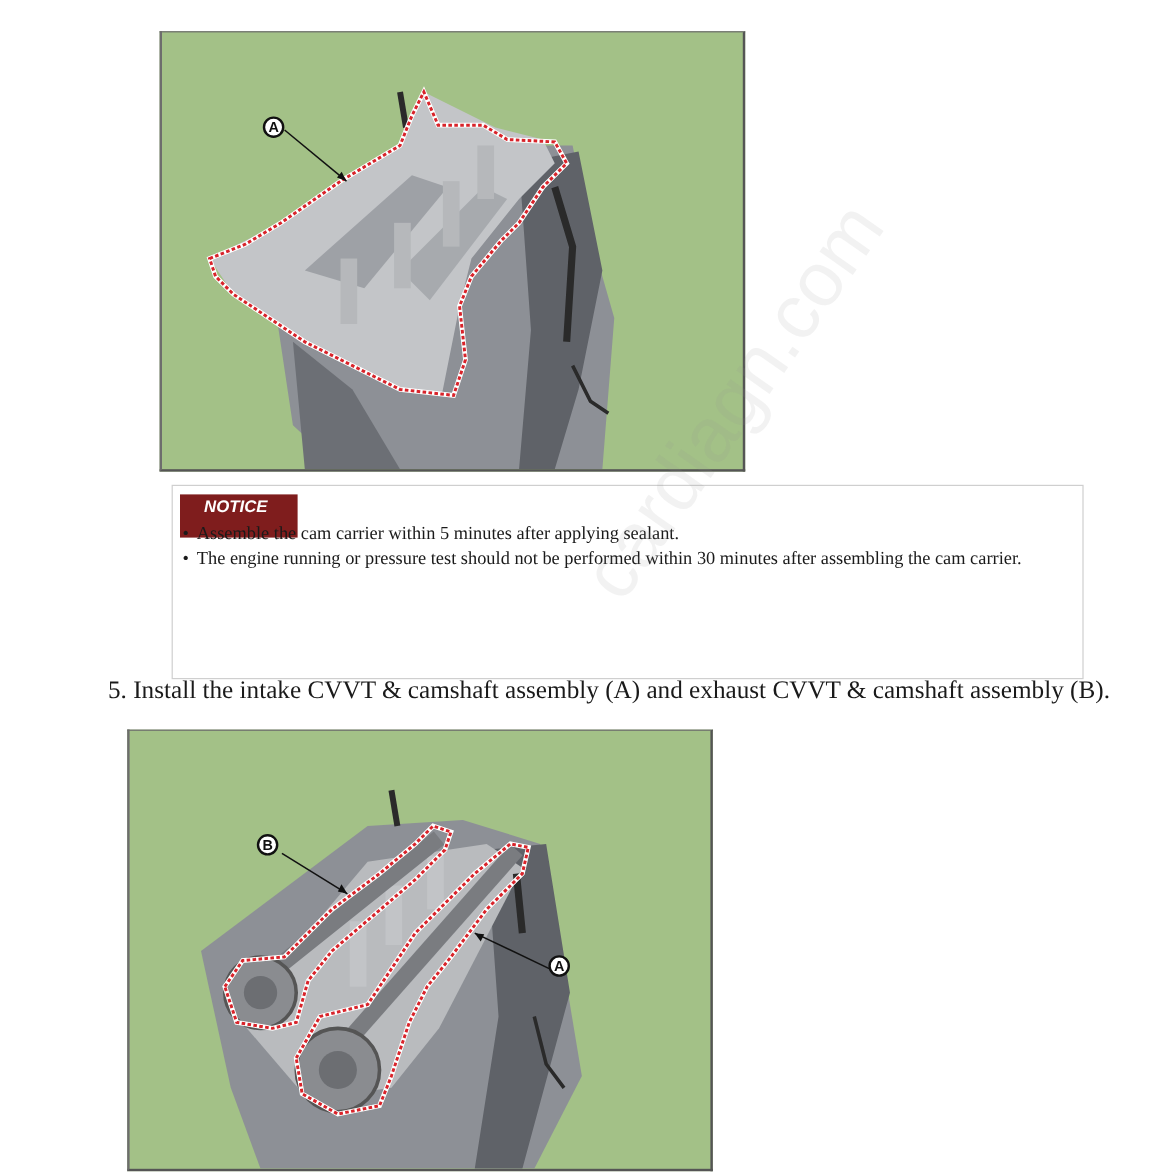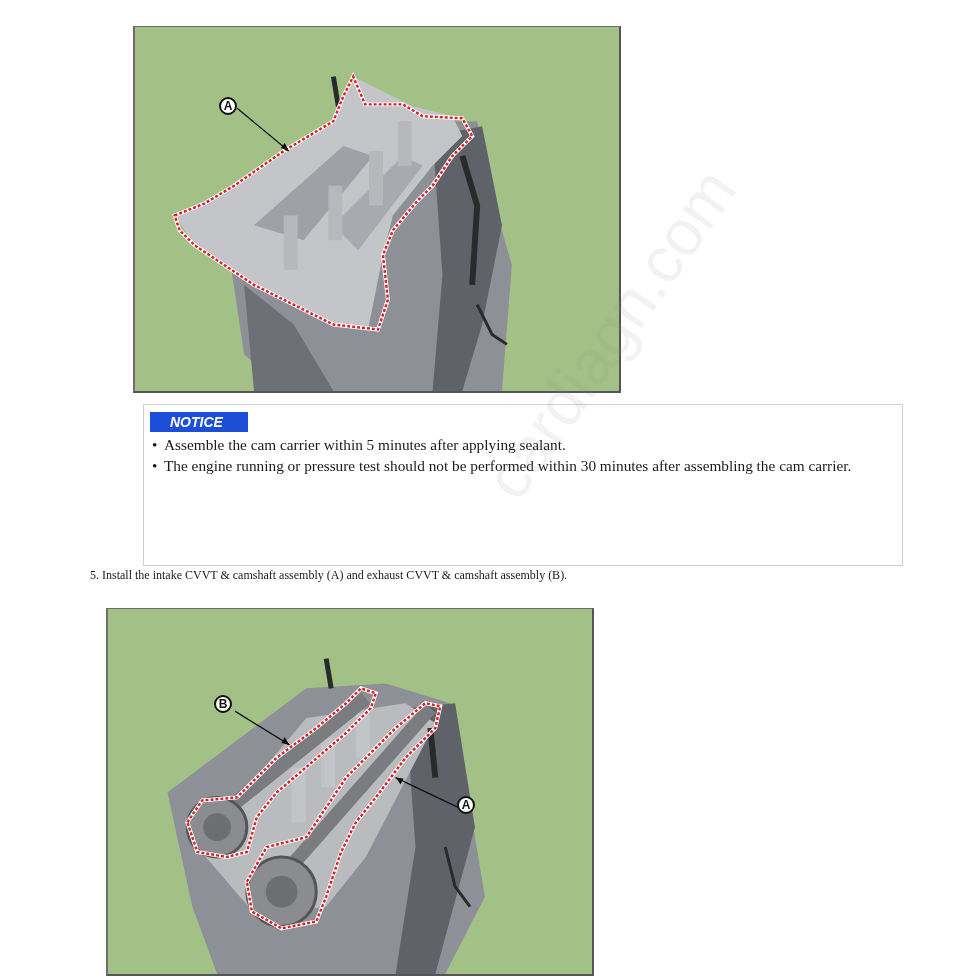--- a/index.html
+++ b/index.html
@@ -13,31 +13,31 @@
   #fig2 { left: 106px; top: 608px; width: 488px; height: 368px; }
   .figure svg { position: absolute; left: 0; top: 0; width: 100%; height: 100%; }
 
   .callout { position: absolute; width: 18px; height: 18px; border-radius: 50%;
              background: #fff; border: 2px solid #111; box-sizing: border-box;
              font-family: "Liberation Sans", "DejaVu Sans", sans-serif; font-weight: bold;
              font-size: 12px; line-height: 14px; text-align: center; color: #111; }
 
   .notice { position: absolute; left: 143px; top: 404px; width: 760px; height: 162px;
             border: 1px solid #cfcfcf; box-sizing: border-box; background: #fff; }
-  .notice-badge { position: absolute; left: 6px; top: 7px; width: 98px; height: 20px;
-                  background: #1d4ed8; color: #fff;
+  .notice-badge { position: absolute; left: 6px; top: 7px; width: 98px; height: 36px;
+                  background: #7f1d1d; color: #fff;
                   font-family: "Liberation Sans", "DejaVu Sans", sans-serif;
                   font-style: italic; font-weight: bold; font-size: 14px; line-height: 20px;
                   padding-left: 20px; box-sizing: border-box; }
   .notice ul { position: absolute; left: 8px; top: 30px; margin: 0; padding: 0; list-style: none;
                font-size: 15.3px; line-height: 20.5px; width: 745px; }
   .notice li { position: relative; padding-left: 12px; }
   .notice li::before { content: "•"; position: absolute; left: 0; top: 0; }
 
-  .step { position: absolute; left: 90px; top: 565px; font-size: 12px; line-height: 20px;
+  .step { position: absolute; left: 90px; top: 565px; font-size: 21px; line-height: 20px;
           white-space: nowrap; }
 
   .watermark { position: absolute; left: 470px; top: 470px; transform: rotate(-55deg);
                transform-origin: left top; font-family: "Liberation Sans", "DejaVu Sans", sans-serif;
                font-size: 64px; color: rgba(150,150,150,0.12); white-space: nowrap; pointer-events: none; }
 </style>
 </head>
 <body>
 
 <div class="figure" id="fig1">

